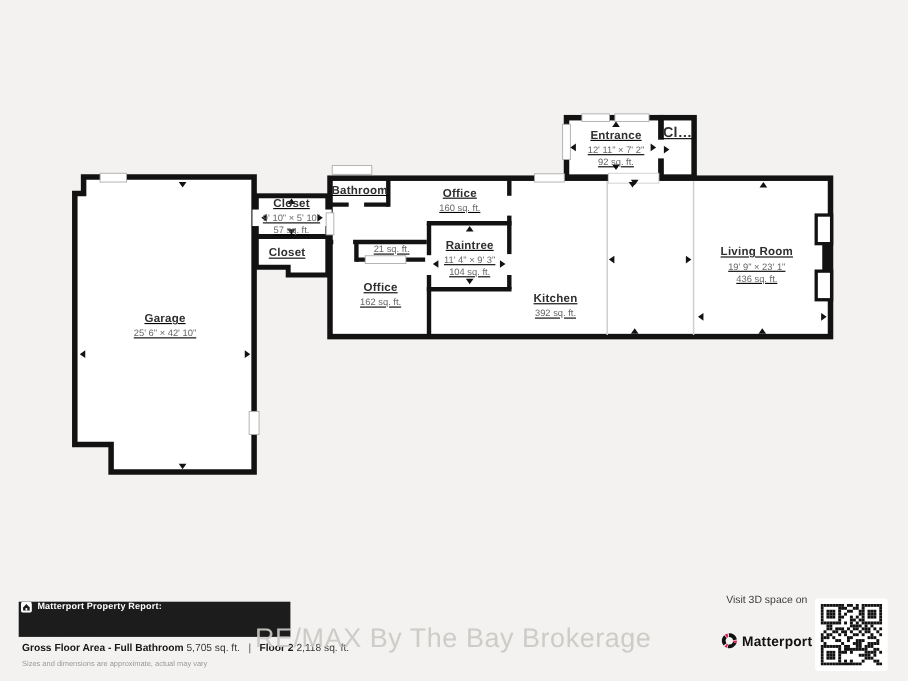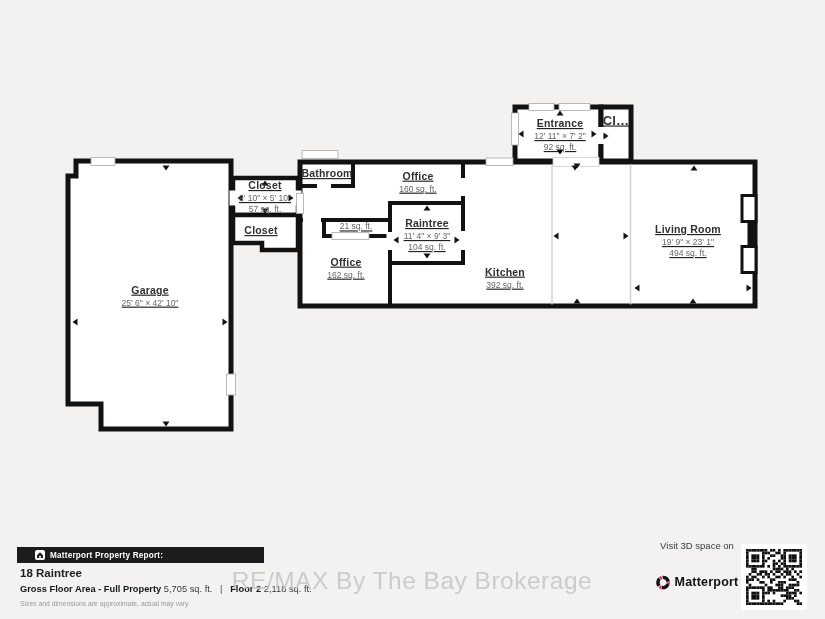--- a/index.html
+++ b/index.html
@@ -14,35 +14,35 @@
   .rlabel .nm{display:block;font-weight:bold;font-size:10.5px;color:#2f2f2f;letter-spacing:.2px;}
   .rlabel .sub{display:block;font-size:8.5px;color:#666;}
   .rlabel.small .nm{font-size:13px;}
 
   
   .watermark{position:absolute;left:412px;top:581px;transform:translate(-50%,-50%);
              font-size:24.5px;color:rgba(202,201,198,0.92);letter-spacing:.5px;
              z-index:6;white-space:nowrap;}
 
   
-  .report-bar{position:absolute;left:17px;top:547px;width:247px;height:16px;
-              background:#1c1c1c;display:flex;align-items:center;padding-left:18px;
+  .report-bar{position:absolute;left:17px;top:547px;width:247px;height:32px;
+              background:#1c1c1c;display:flex;padding-left:2px;
               box-sizing:border-box;z-index:4;}
   .report-bar .txt{color:#fff;font-size:8.2px;font-weight:bold;margin-left:5px;letter-spacing:.2px;}
   .prop-name{position:absolute;left:20px;top:567px;font-size:11.5px;font-weight:bold;color:#1d1d1d;z-index:4;}
   .metrics{position:absolute;left:20px;top:584px;font-size:9.3px;color:#3a3a3a;z-index:4;}
   .metrics .b{font-weight:bold;color:#161616;}
   .metrics .sep{color:#888;padding:0 5px;font-weight:bold;}
   .disclaimer{position:absolute;left:20px;top:600px;font-size:6.8px;color:#9a9a9a;z-index:4;}
 
   
   .visit{position:absolute;left:697px;top:540px;transform:translateX(-50%);
          font-size:9.5px;color:#3c3c3c;z-index:4;white-space:nowrap;}
   .brandrow{position:absolute;left:697px;top:575px;transform:translateX(-50%);
-            display:flex;align-items:flex-start;gap:4px;z-index:4;}
+            display:flex;align-items:center;gap:4px;z-index:4;}
   .brandrow .word{font-size:12.5px;font-weight:bold;color:#111;letter-spacing:.2px;}
   .qr-card{position:absolute;left:741px;top:544px;width:66px;height:66px;background:#fff;
            border-radius:3px;z-index:4;}
   .qr-card svg{position:absolute;left:5px;top:5px;}
 </style>
 </head>
 <body>
 
 <div class="canvas">
 
@@ -199,38 +199,38 @@
 
   <div class="rlabel" style="left:505px;top:278px;">
     <span class="nm">Kitchen</span>
     <span class="sub">392 sq. ft.</span>
   </div>
 
 
   <div class="rlabel" style="left:688px;top:241px;">
     <span class="nm">Living Room</span>
     <span class="sub">19' 9" × 23' 1"</span>
-    <span class="sub">494 sq. ft.</span>
+    <span class="sub">436 sq. ft.</span>
   </div>
 
   <div class="watermark">RE/MAX By The Bay Brokerage</div>
 
   <div class="report-bar">
     <svg width="10" height="10" viewBox="0 0 10 10">
       <rect x="0" y="0" width="10" height="10" rx="2" fill="#ffffff"></rect>
       <path d="M2 5.2 L5 2.2 L8 5.2 L8 8 L2 8 Z" fill="#1c1c1c"></path>
       <rect x="4.2" y="5.8" width="1.6" height="2.2" fill="#ffffff"></rect>
     </svg>
     <span class="txt">Matterport Property Report:</span>
   </div>
 
   <div class="prop-name">18 Raintree</div>
 
   <div class="metrics">
-    <span class="b">Gross Floor Area - Full Property</span>
+    <span class="b">Gross Floor Area - Full Bathroom</span>
     <span>5,705 sq. ft.</span>
     <span class="sep">|</span>
     <span class="b">Floor 2</span>
     <span>2,118 sq. ft.</span>
   </div>
 
   <div class="disclaimer">Sizes and dimensions are approximate, actual may vary</div>
 
   <div class="visit">Visit 3D space on</div>
 

